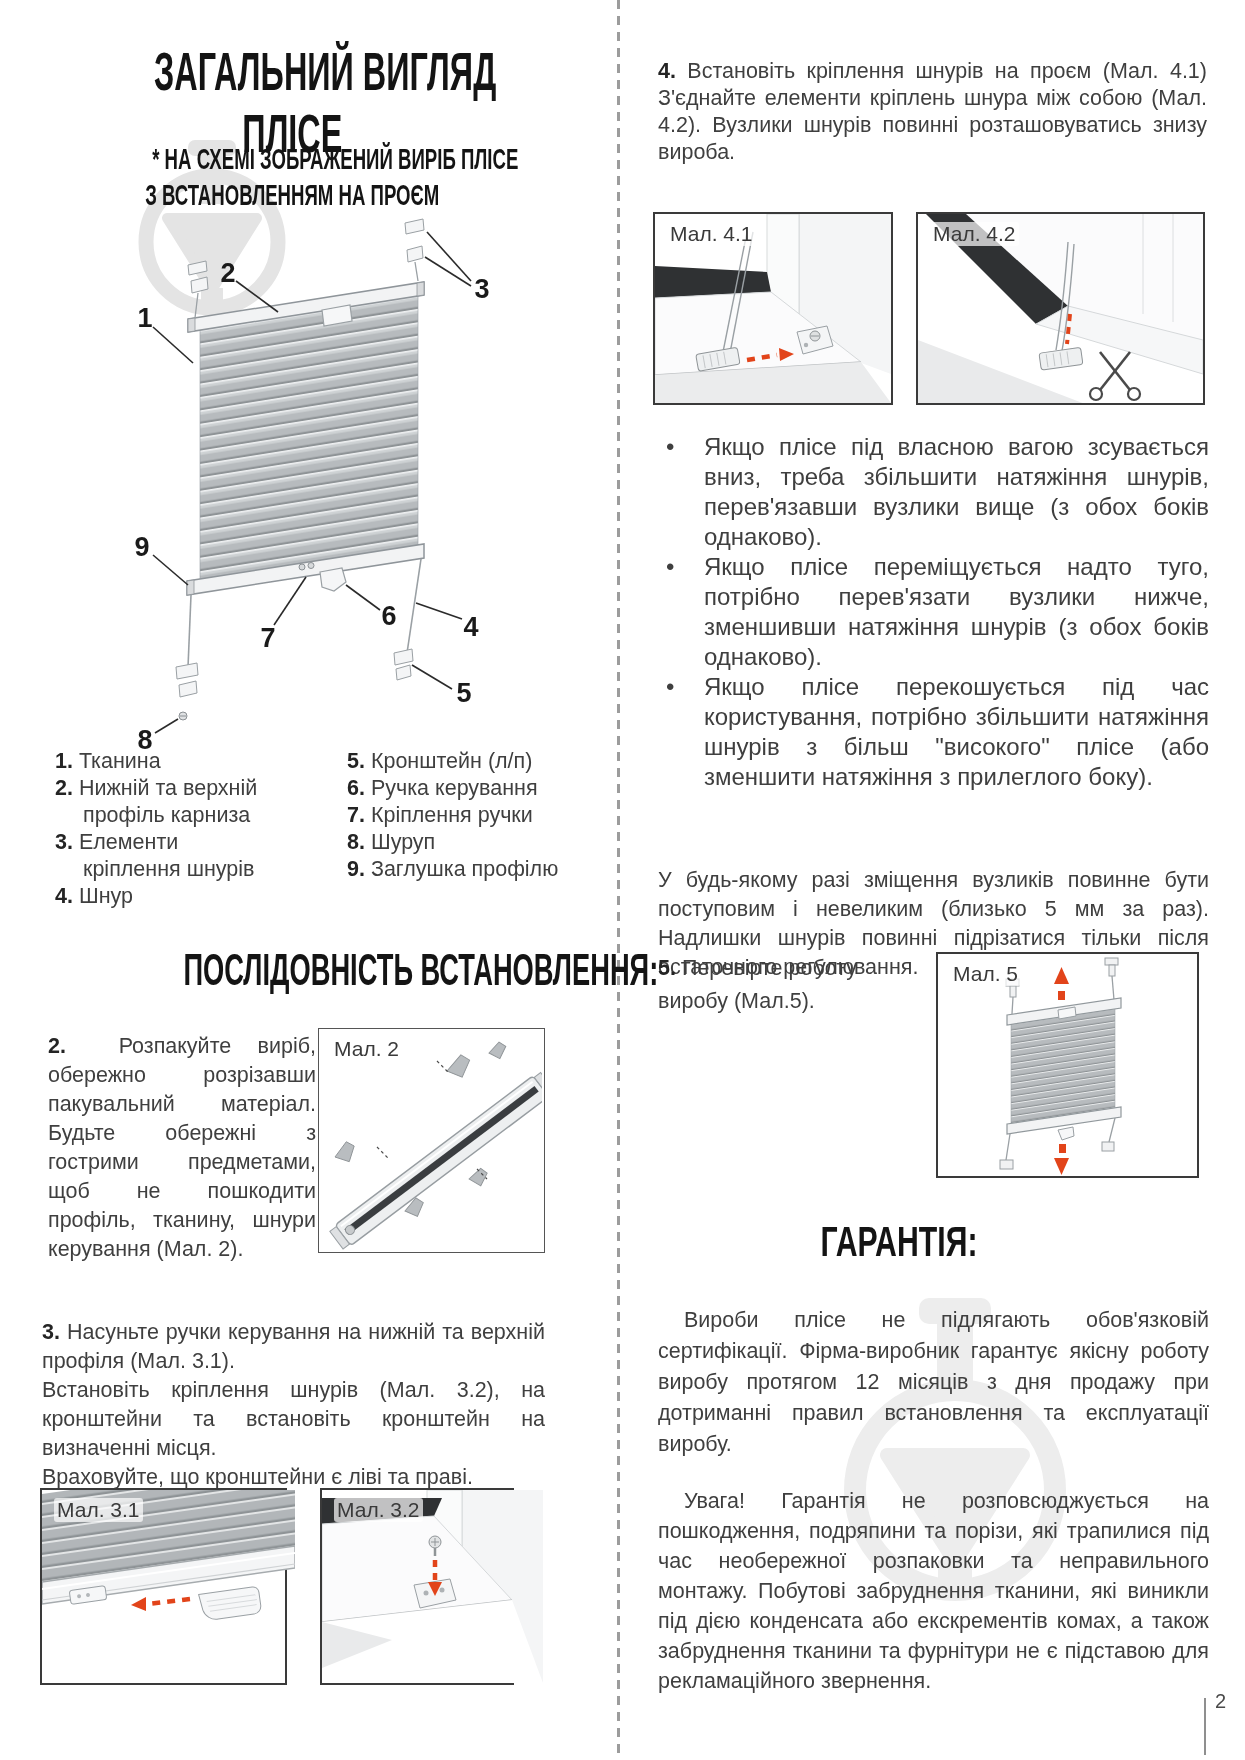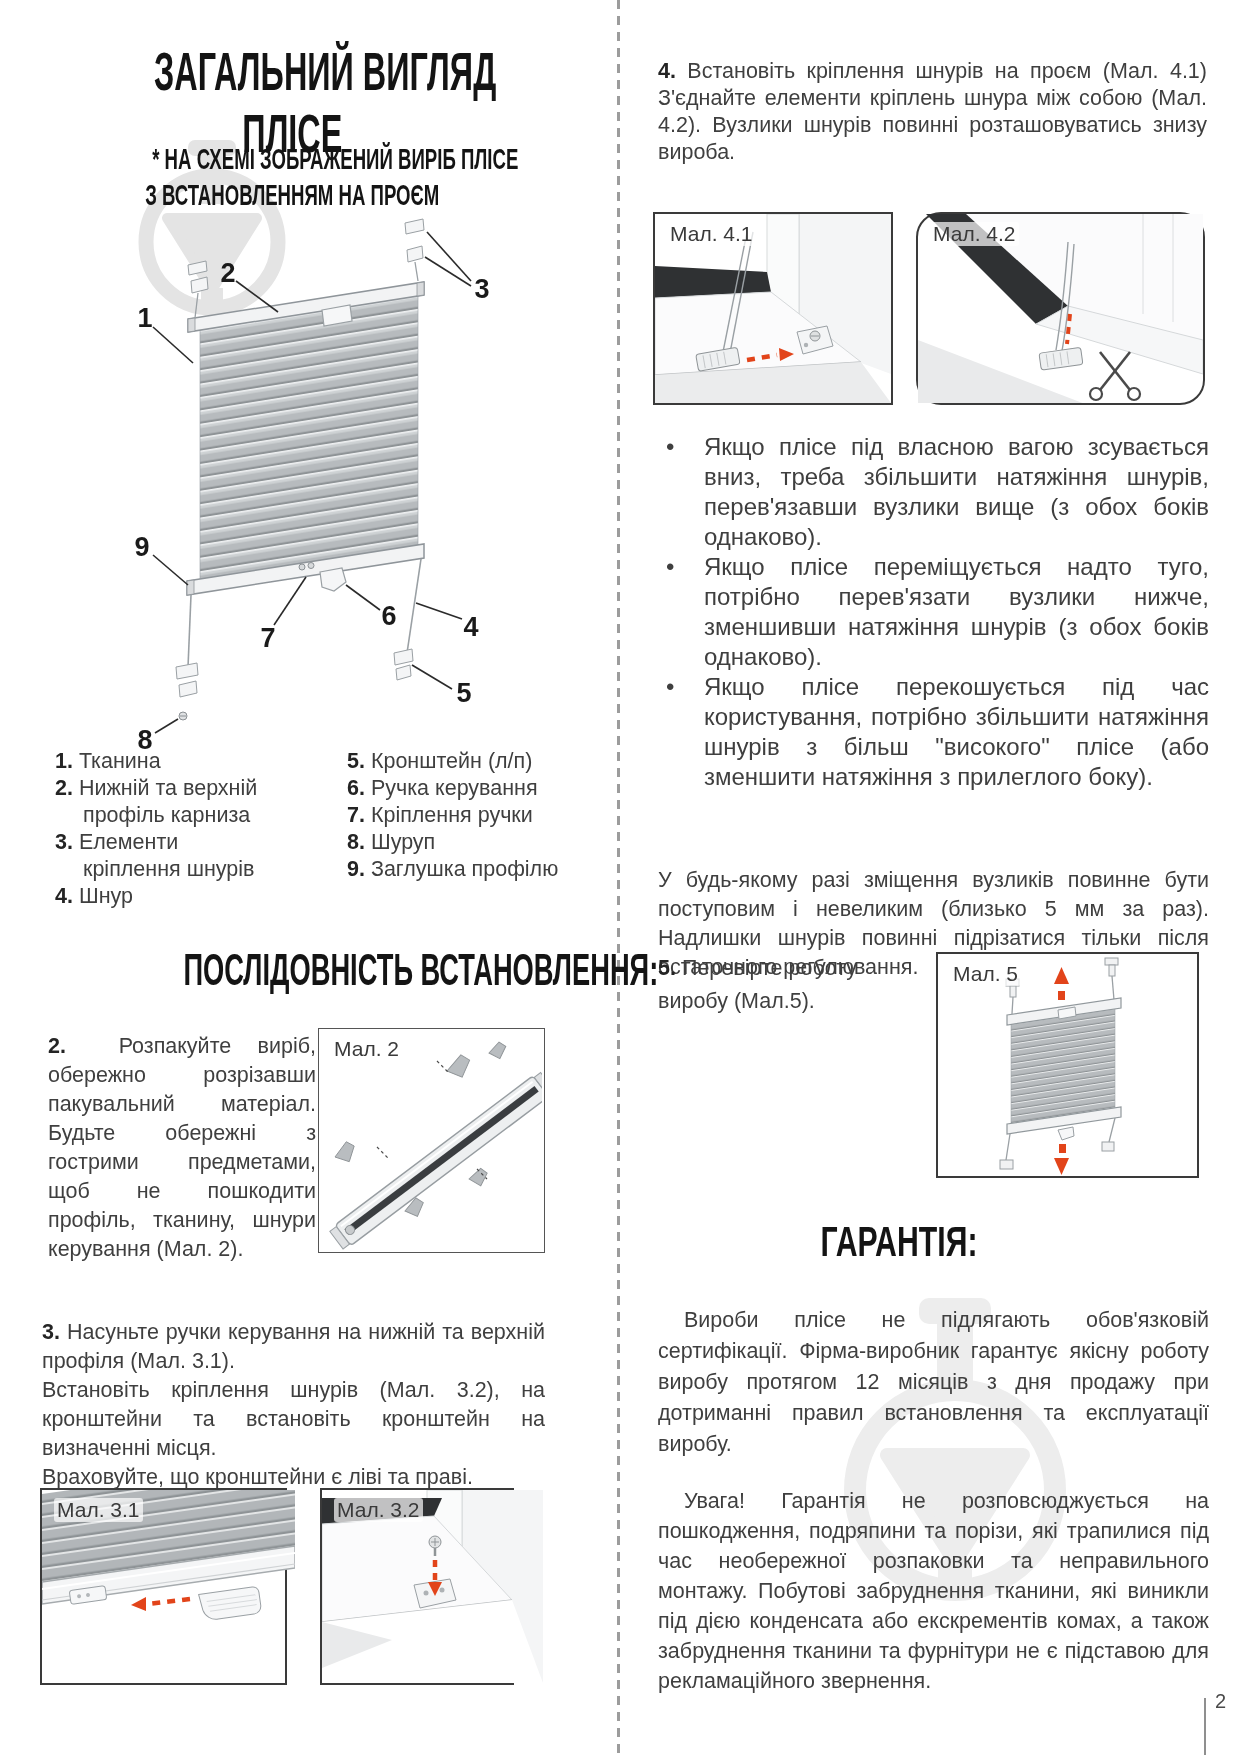--- a/index.html
+++ b/index.html
@@ -286,21 +286,21 @@
       </g>
       <g>
         <polygon points="142,118 172,112 178,132 148,140" fill="#f4f5f6" stroke="#9aa0a4"></polygon>
         <circle cx="160" cy="122" r="5" fill="#dfe1e2" stroke="#8f9497"></circle>
         <line x1="156" y1="122" x2="164" y2="122" stroke="#8f9497"></line>
         <circle cx="151" cy="131" r="2.2" fill="#aeb2b5"></circle>
       </g>
     </svg>
   </div>
 
-  <div class="figbox" style="left:916px;top:212px;width:289px;height:193px;border-radius:25px;">
+  <div class="figbox" style="left:916px;top:212px;width:289px;height:193px;">
     <span class="figlab">Мал. 4.2</span>
     <svg width="285" height="189" viewBox="0 0 285 189">
       <polygon points="48,0 285,0 285,130 150,92" fill="#fbfbfc"></polygon>
       <line x1="225" y1="0" x2="225" y2="100" stroke="#dcdee0"></line>
       <line x1="255" y1="0" x2="255" y2="108" stroke="#dcdee0"></line>
       <polygon points="8,0 48,0 150,92 118,110" fill="#2f3133"></polygon>
       <polygon points="118,110 150,92 285,126 285,160" fill="#f6f7f8" stroke="#d5d8da"></polygon>
       <polygon points="0,126 175,193 0,193" fill="#e9eaeb"></polygon>
       <g stroke="#9aa0a4" stroke-width="1.4">
         <path d="M150,28 C147,70 142,112 138,136" fill="none"></path>

